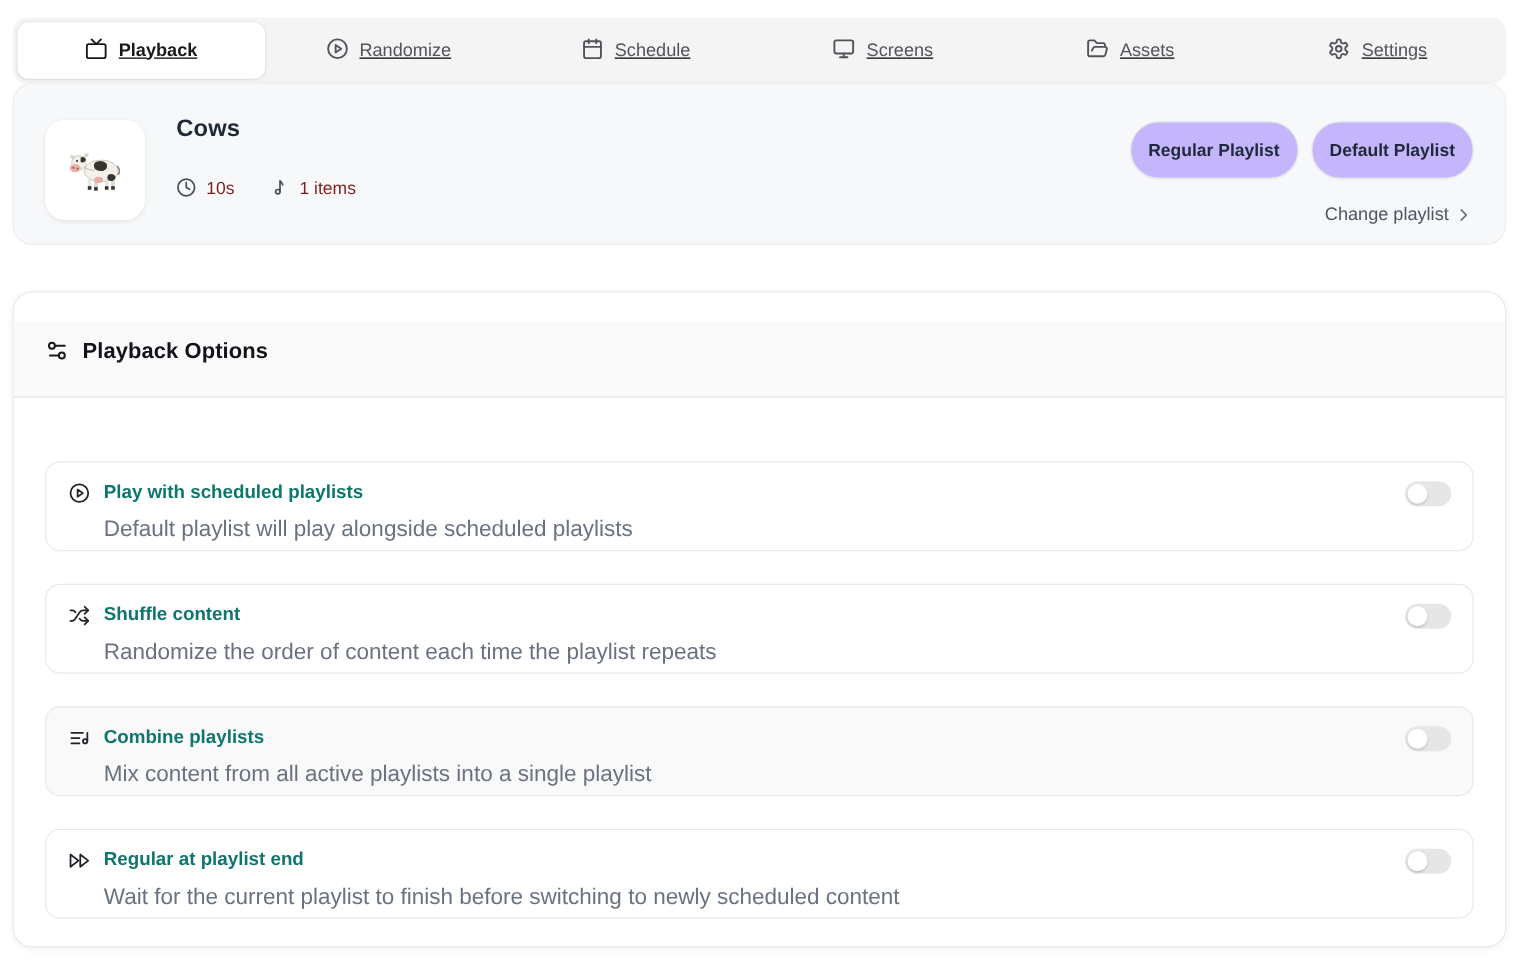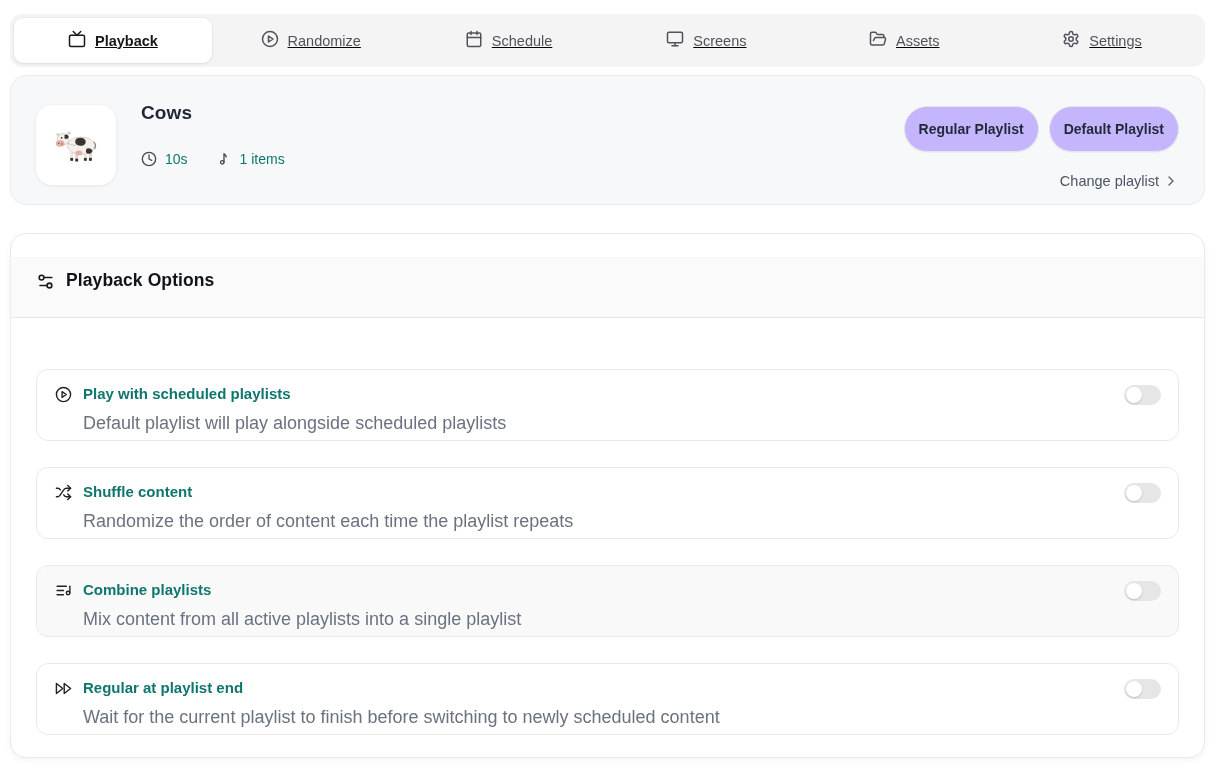--- a/index.html
+++ b/index.html
@@ -10,49 +10,49 @@
   
   .navbar { position:absolute; left:10px; right:12px; top:14px; height:53px;
     background:#f4f4f5; border-radius:12px; padding:4px; display:flex;text-decoration:underline; }
   .tab { flex:1 1 0; display:flex; align-items:center; justify-content:center; gap:9px;
     border-radius:9px; font-size:14.5px; color:#52525b; font-weight:500; cursor:pointer; }
   .tab svg { width:18px; height:18px; }
   .tab.active { background:#ffffff; color:#18181b; font-weight:600;
     box-shadow:0 1px 3px rgba(0,0,0,.09), 0 0 0 1px rgba(0,0,0,.02); }
 
   
-  .pl-card { position:absolute; left:10px; right:12px; top:75px; height:130px;
+  .pl-card { position:absolute; left:10px; right:12px; top:66px; height:130px;
     background:#f7f8f9; border:1px solid #ebedf0; border-radius:16px;
     padding:24px 25px 15px 25px; display:flex; }
   .pl-thumb { width:80px; height:80px; margin-top:5px; background:#ffffff; border-radius:16px;
     box-shadow:0 1px 4px rgba(0,0,0,.08); display:flex; align-items:center; justify-content:center;
     flex:0 0 auto; }
   .pl-thumb svg { width:46px; height:36px; }
   .pl-left { margin-left:25px; display:flex; flex-direction:column; }
   .pl-title { margin-top:2px; font-size:19px; font-weight:700; color:#1d2735; letter-spacing:.1px; }
   .pl-meta { margin-top:27px; display:flex; align-items:center; gap:28px;
-    font-size:14px; color:#0f766e; }
+    font-size:14px; color:#7f1d1d; }
   .pl-meta .meta-item { display:flex; align-items:center; gap:8px; }
   .pl-meta svg { width:16px; height:16px; color:#434b59; }
   .pl-right { margin-left:auto; display:flex; flex-direction:column; align-items:flex-end;
     justify-content:space-between; }
   .badges { display:flex; gap:10px; margin-top:6px; }
   .badge { background:#c4b5fd; border:1px solid #e4e6ea; border-radius:999px;
     padding:14px 14px; font-size:14px; font-weight:700; color:#1f2937;
     box-shadow:0 1px 1px rgba(0,0,0,.04); white-space:nowrap; }
   .change-link { display:flex; align-items:flex-end; gap:4px; font-size:14.5px;
     color:#4b5563; cursor:pointer; }
   .change-link svg { width:16px; height:16px; margin-top:1px; color:#5b6472; }
 
   
   .opt-card { position:absolute; left:10px; right:12px; top:233px; height:525px;
     background:#ffffff; border:1px solid #e9eaec; border-radius:16px;
     box-shadow:0 2px 6px rgba(0,0,0,.05); overflow:hidden; }
   .opt-header { margin-top:23px; background:#fafafa; border-bottom:1px solid #e6e6e8;
-    padding:13px 25px 26px 25px; display:flex; align-items:flex-end; gap:11px; }
+    padding:13px 25px 26px 25px; display:flex; align-items:flex-start; gap:11px; }
   .opt-header svg { width:19px; height:19px; margin-top:1px; color:#17191d; }
   .opt-header-title { font-size:17.5px; font-weight:700; color:#101318; letter-spacing:.1px; }
   .opt-rows { margin:51px 25px 0 25px; display:flex; flex-direction:column; gap:26px; }
   .opt-row { background:#ffffff; border:1px solid #e9e9ec; border-radius:12px;
     height:72px; padding:13px 17px 13px 18px; display:flex; align-items:flex-start; }
   .opt-row.highlight { background:#f9f9fa; }
   .row-icon { flex:0 0 auto; margin-top:3px; margin-right:11px; color:#1f2329; }
   .row-icon svg { width:17px; height:17px; display:block; }
   .row-text { display:flex; flex-direction:column; }
   .row-title { font-size:15px; line-height:22px; font-weight:600; color:#0f766e; }

